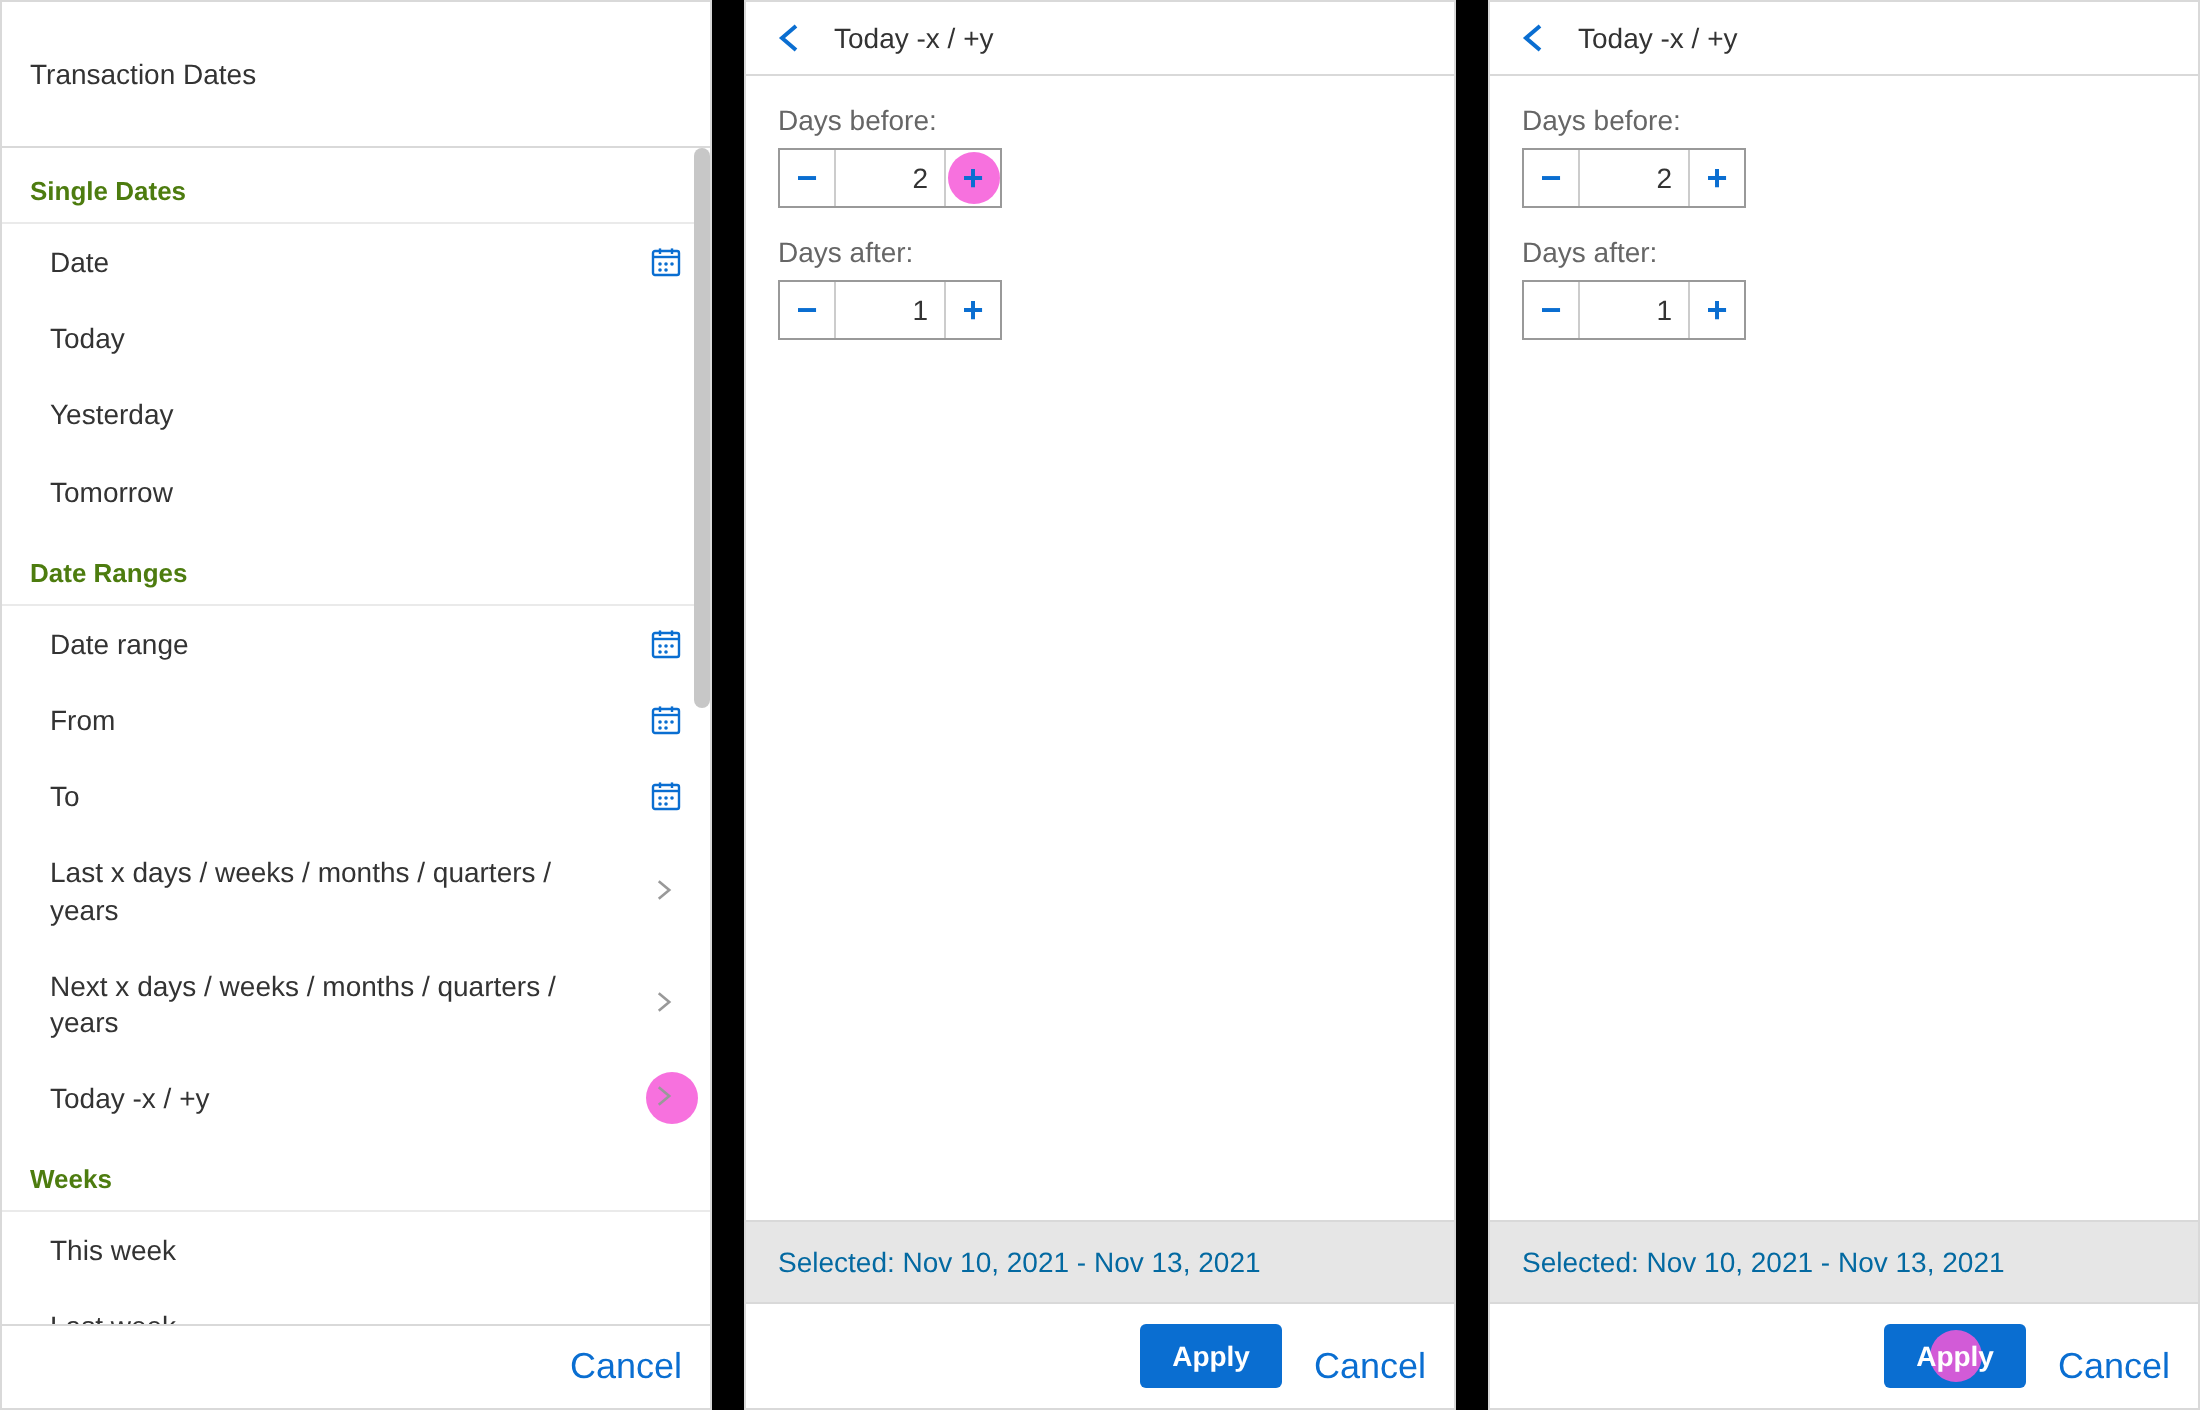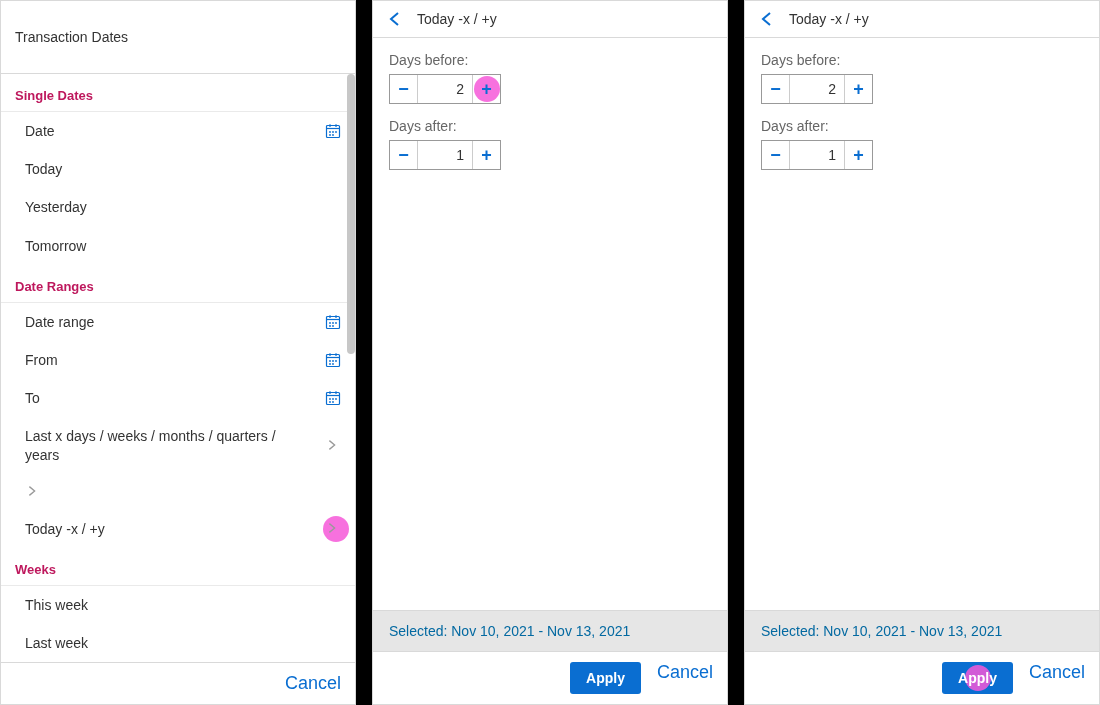--- a/index.html
+++ b/index.html
@@ -7,40 +7,40 @@
 
   .stage { display: flex; flex-direction: row; width: 1100px; height: 705px; gap: 16px; }
 
   .panel { background: #fff; border: 1px solid #d9d9d9; display: flex; flex-direction: column; flex: 1 1 0; min-width: 0; }
 
   
   .p1-header { padding: 28px 14px; border-bottom: 1px solid #d9d9d9; font-size: 14px; color: #333; }
   .p1-body { position: relative; flex: 1 1 auto; overflow: hidden; }
   .p1-scroll-track { position: absolute; right: 0; top: 0; width: 10px; height: 100%; }
   .p1-scroll-thumb { position: absolute; right: 0; top: 0; width: 8px; height: 280px; background: #c7c7c7; border-radius: 4px; }
-  .section-header { font-size: 13px; font-weight: 600; color: #be185d; padding: 14px 14px 8px; border-bottom: 1px solid #eaeaea; }
+  .section-header { font-size: 13px; font-weight: 600; color: #4d7c0f; padding: 14px 14px 8px; border-bottom: 1px solid #eaeaea; }
   .list-item { display: flex; align-items: center; justify-content: space-between; padding: 10px 14px 10px 24px; font-size: 14px; color: #333; cursor: pointer; line-height: 1.3; }
   .calendar-icon, .chevron-right-icon { width: 16px; height: 16px; flex: 0 0 auto; color: #0a6ed1; }
   .chevron-right-icon { color: #999; }
   .p1-footer { padding: 10px 14px; border-top: 1px solid #d9d9d9; display: flex; justify-content: flex-end; }
   .link-btn { color: #0a6ed1; font-size: 18px; cursor: pointer; background: none; border: none; }
 
   
   .p2-header { display: flex; align-items: center; gap: 14px; padding: 10px 14px; border-bottom: 1px solid #d9d9d9; font-size: 14px; color: #333; }
   .back-btn { color: #0a6ed1; cursor: pointer; background: none; border: none; padding: 0; }
   .p2-body { flex: 1 1 auto; padding: 14px 16px; }
   .field-label { font-size: 14px; color: #666; margin-bottom: 6px; }
   .field-group { margin-bottom: 14px; }
   .stepper { display: inline-flex; align-items: stretch; border: 1px solid #999; width: 112px; height: 30px; }
   .step-btn { width: 28px; display: flex; align-items: center; justify-content: center; color: #0a6ed1; font-size: 18px; font-weight: 600; background: #fff; border: none; cursor: pointer; position: relative; }
   .step-minus { border-right: 1px solid #ccc; }
   .step-plus  { border-left: 1px solid #ccc; }
   .step-val { flex: 1 1 auto; display: flex; align-items: center; justify-content: flex-end; padding: 0 8px 0 4px; font-size: 14px; color: #333; }
   .p2-selected { background: #e6e6e6; padding: 12px 16px; font-size: 14px; color: #0369a1; border-top: 1px solid #d9d9d9; }
-  .p2-footer { padding: 10px 14px; border-top: 1px solid #d9d9d9; display: flex; justify-content: flex-end; align-items: flex-start; gap: 16px; }
+  .p2-footer { padding: 10px 14px; border-top: 1px solid #d9d9d9; display: flex; justify-content: flex-end; align-items: flex-end; gap: 16px; }
   .primary-btn { background: #0a6ed1; color: #fff; font-size: 14px; font-weight: 600; padding: 8px 16px; border: none; cursor: pointer; border-radius: 3px; position: relative; }
 
   
   .highlight-circle { position: absolute; width: 26px; height: 26px; border-radius: 50%; background: #f658d8; opacity: 0.85; pointer-events: none; z-index: 2; }
 
   svg { display: block; }
 </style>
 </head>
 <body>
 
@@ -130,20 +130,21 @@
       </div>
       <div class="list-item">
         <span style="max-width:260px">Last x days / weeks / months / quarters / years</span>
         <span class="chevron-right-icon">
           <svg viewBox="0 0 16 16" width="14" height="14">
               <polyline points="5,3 11,8 5,13" fill="none" stroke="#999" stroke-width="1.5"></polyline>
             </svg>
         </span>
       </div>
       <div class="list-item">
+        <span style="max-width:260px">Next x days / weeks / months / quarters / years</span>
         <span class="chevron-right-icon">
           <svg viewBox="0 0 16 16" width="14" height="14">
               <polyline points="5,3 11,8 5,13" fill="none" stroke="#999" stroke-width="1.5"></polyline>
             </svg>
         </span>
       </div>
       <div class="list-item" style="position:relative;">
         <span>Today -x / +y</span>
         <span class="chevron-right-icon" style="position:relative; z-index:3;">
           <svg viewBox="0 0 16 16" width="14" height="14">

